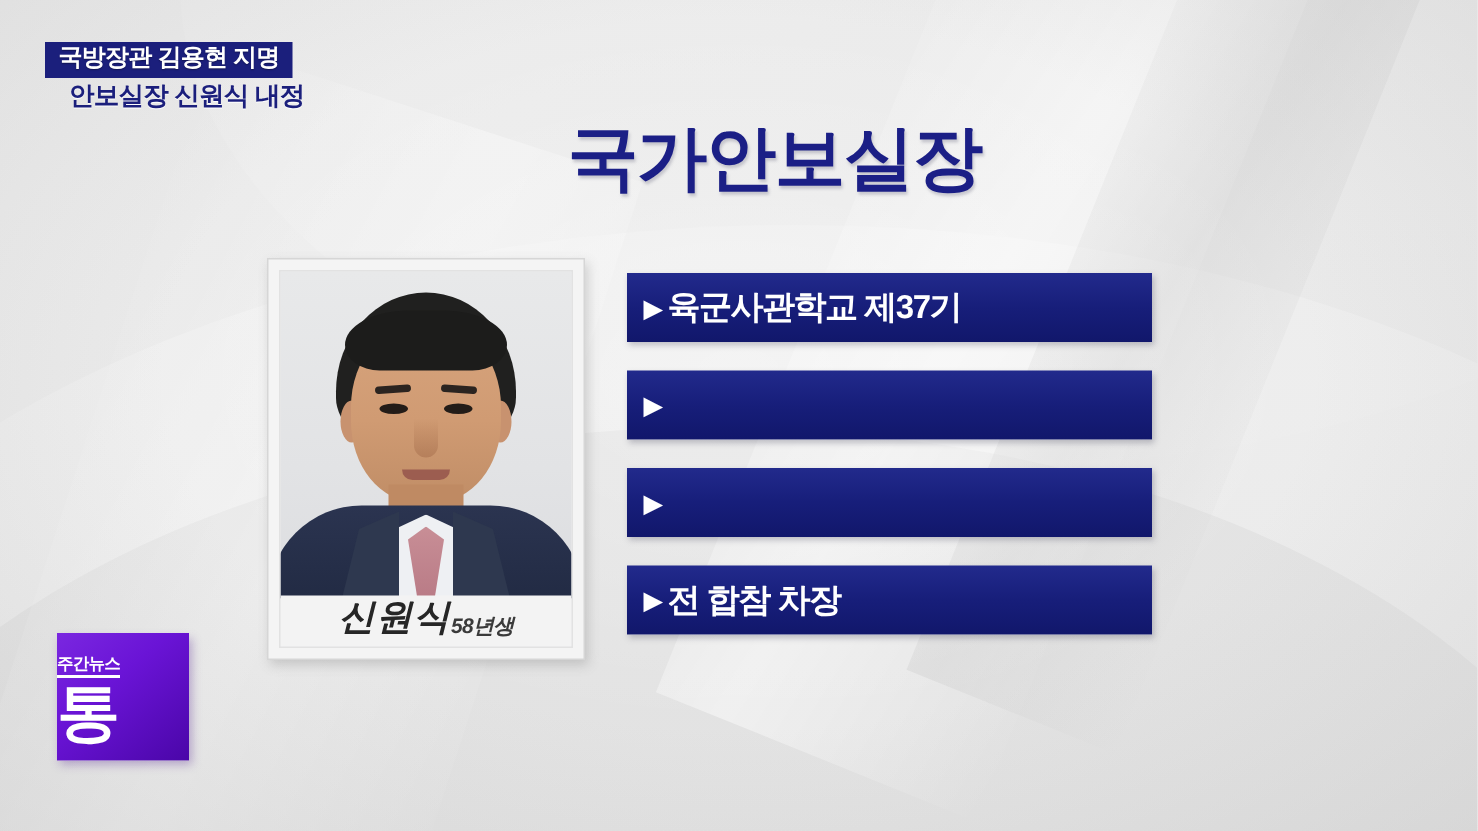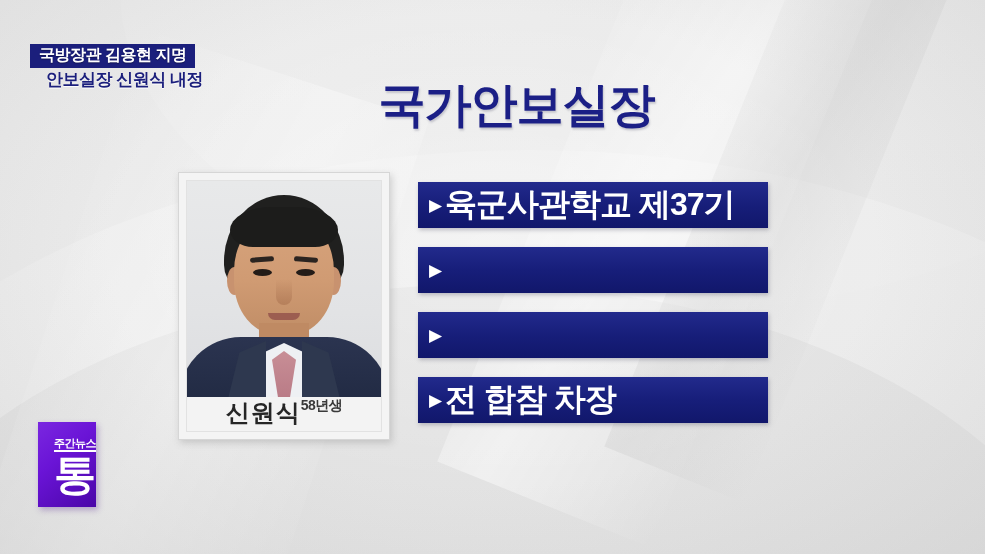--- a/index.html
+++ b/index.html
@@ -77,21 +77,20 @@
     display:inline-block;
     background:#1b1f7c;
     color:#ffffff;
     font-size:16px;
     font-weight:bold;
     letter-spacing:-0.5px;
     padding:3px 9px 4px 9px;
     line-height:1.05;
     white-space:nowrap;
     text-shadow:0 1px 1px rgba(0,0,0,.35);
-    margin-top:16px;
   }
   .banner-line-2 {
     display:block;
     margin-top:3px;
     margin-left:16px;
     color:#1b1f7c;
     font-size:17px;
     font-weight:bold;
     letter-spacing:-0.5px;
     line-height:1.05;
@@ -243,24 +242,25 @@
   }
   .p-lapel-l { left:calc(50% - 56px); clip-path:polygon(100% 0,100% 100%,0 100%,30% 20%); }
   .p-lapel-r { left:calc(50% + 18px); clip-path:polygon(0 0,70% 20%,100% 100%,0 100%); }
 
   .caption-area {
     position:absolute;
     left:0; right:0; bottom:0;
     height:34px;
     background:#f3f3f3;
     display:flex;
-    align-items:flex-start;
+    align-items:flex-end;
     justify-content:center;
     gap:0;
     padding-bottom:4px;
+    font-style:italic;
   }
   .caption-name {
     color:#262626;
     font-size:24px;
     font-weight:bold;
     letter-spacing:1px;
   }
   .caption-age {
     color:#3a3a3a;
     font-size:14px;
@@ -288,37 +288,37 @@
   .bullet-bar:last-child { margin-bottom:0; }
   .bullet-arrow {
     color:#ffffff;
     font-size:17px;
     line-height:1;
     margin-right:3px;
     flex:0 0 auto;
   }
   .bullet-text {
     color:#ffffff;
-    font-size:32px;
+    font-size:22px;
     font-weight:bold;
     letter-spacing:-1px;
     white-space:nowrap;
   }
 
   
   #program-logo {
     position:absolute;
     left:38px; bottom:47px;
-    width:58px; height:85px;
+    width:88px; height:85px;
     background:linear-gradient(140deg,#7a27e0 0%,#6a14d6 40%,#4a06a8 100%);
     box-shadow:2px 3px 6px rgba(90,40,150,.35);
     z-index:30;
     display:flex;
     flex-direction:column;
-    align-items:flex-end;
+    align-items:flex-start;
     justify-content:center;
     padding-top:4px;
   }
   .logo-sub {
     color:#ffffff;
     font-size:11px;
     font-weight:bold;
     letter-spacing:-0.5px;
     border-bottom:2px solid #ffffff;
     padding-bottom:1px;

